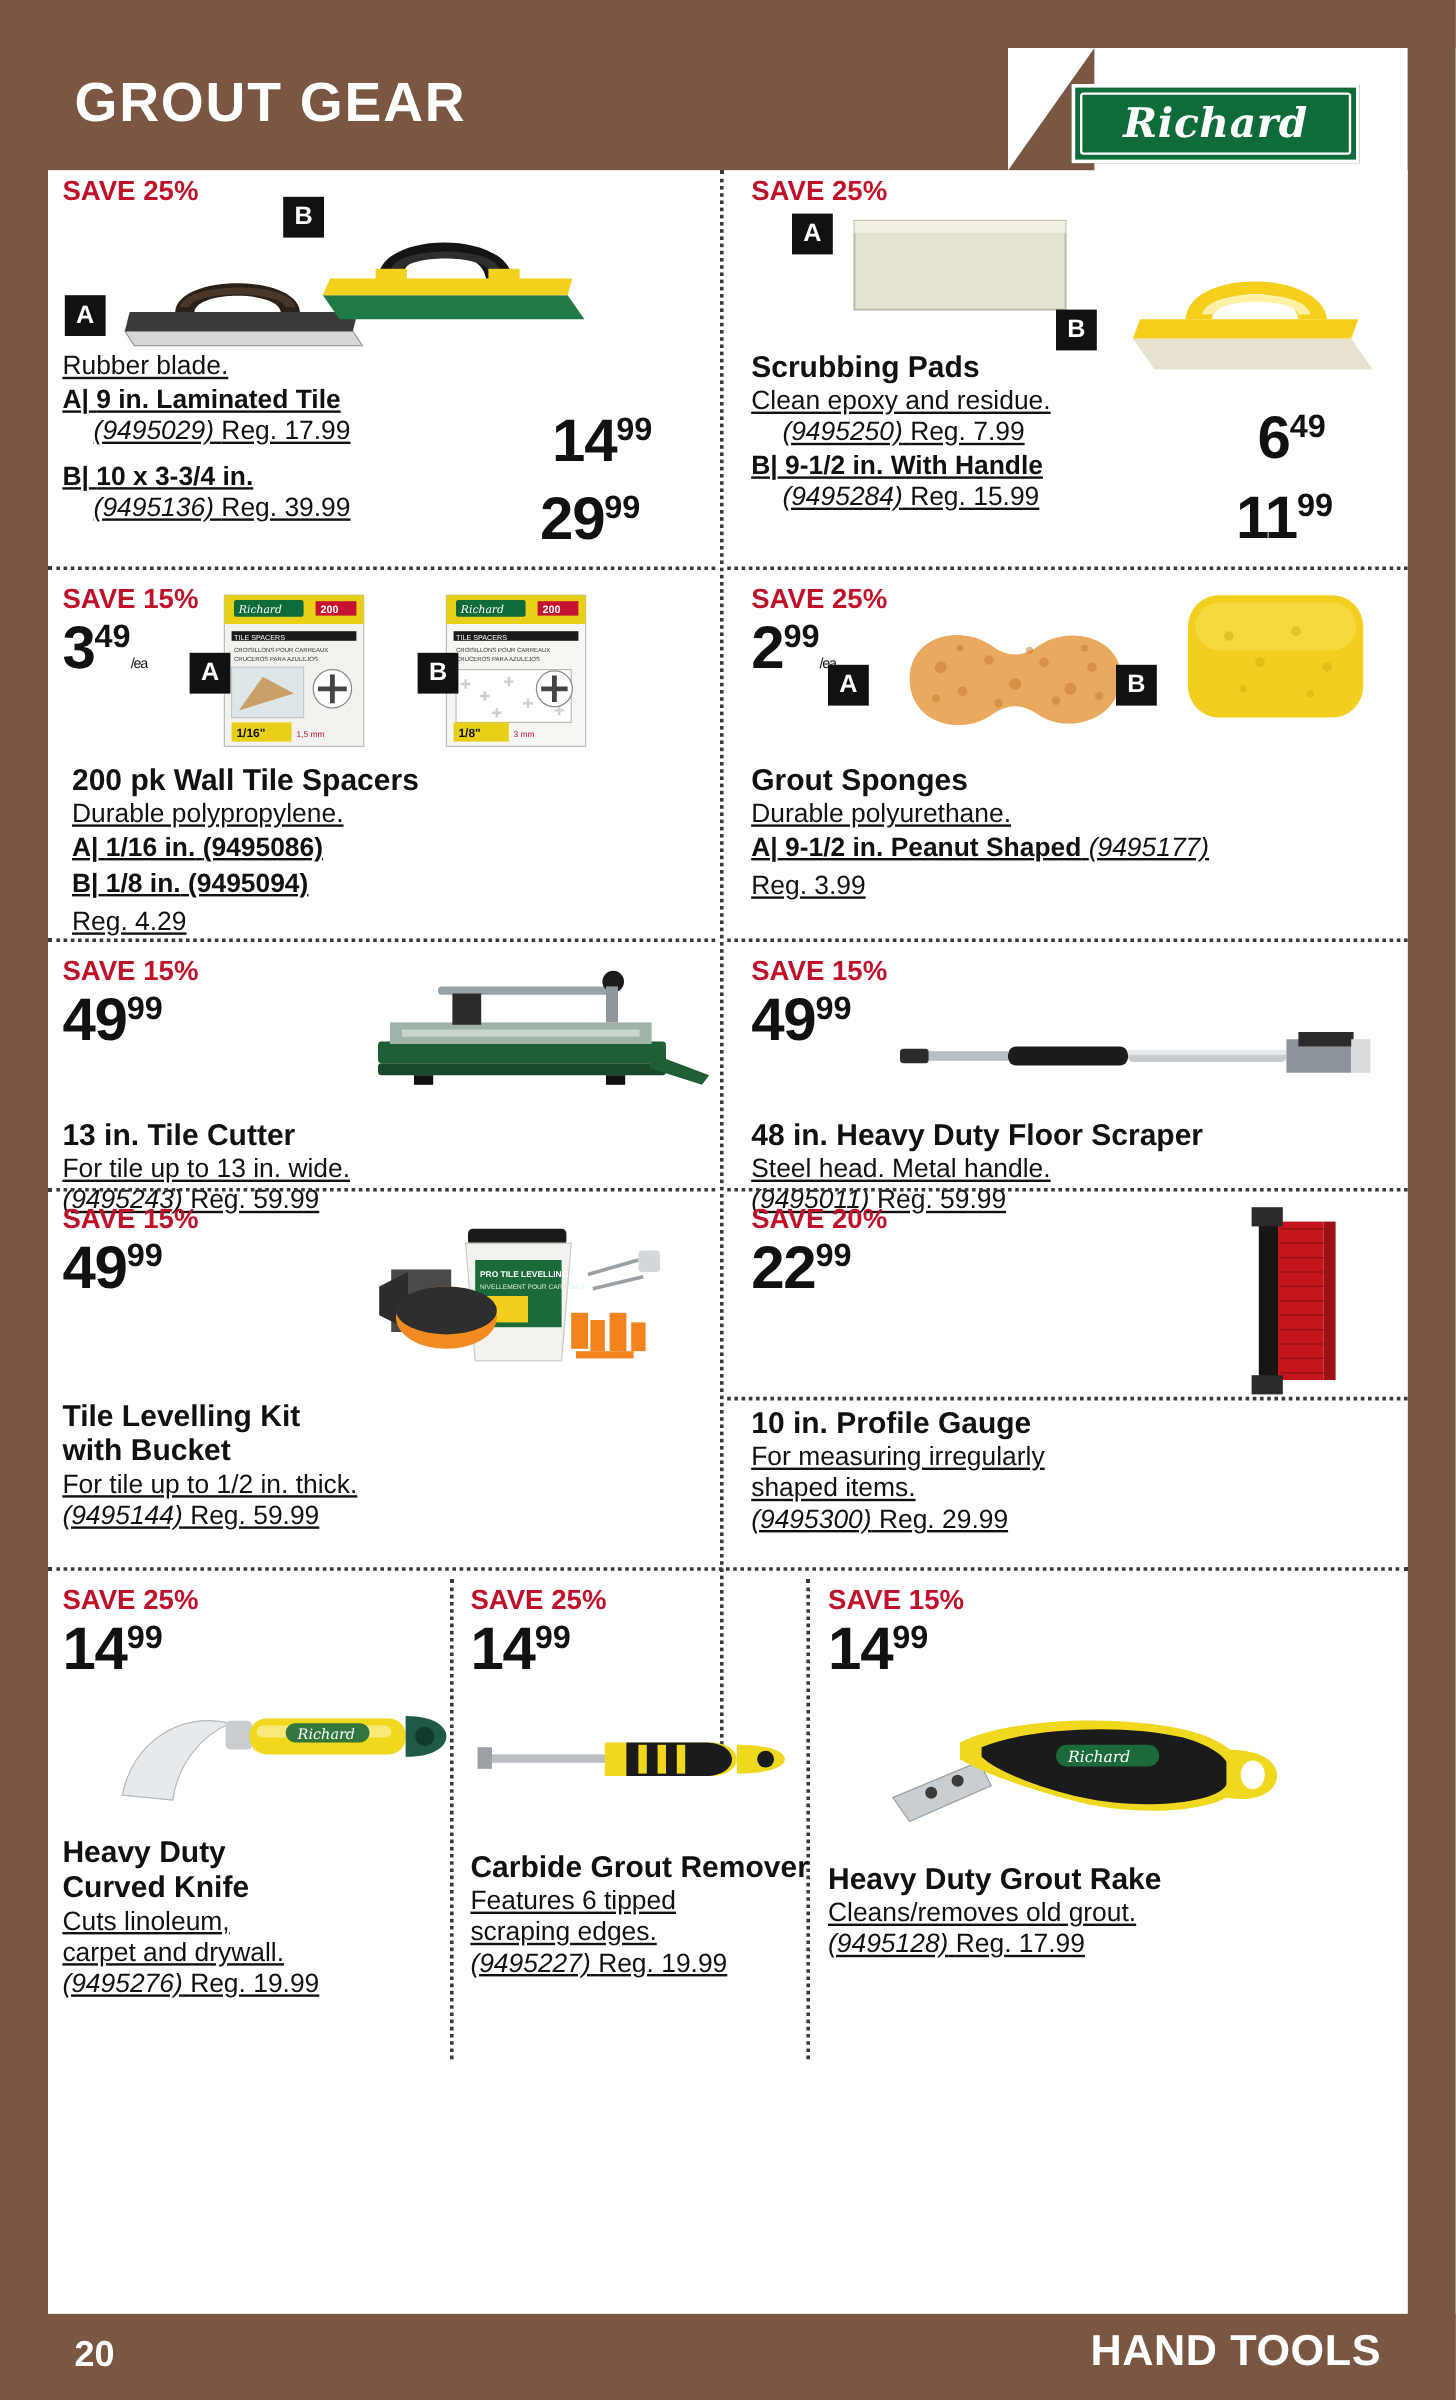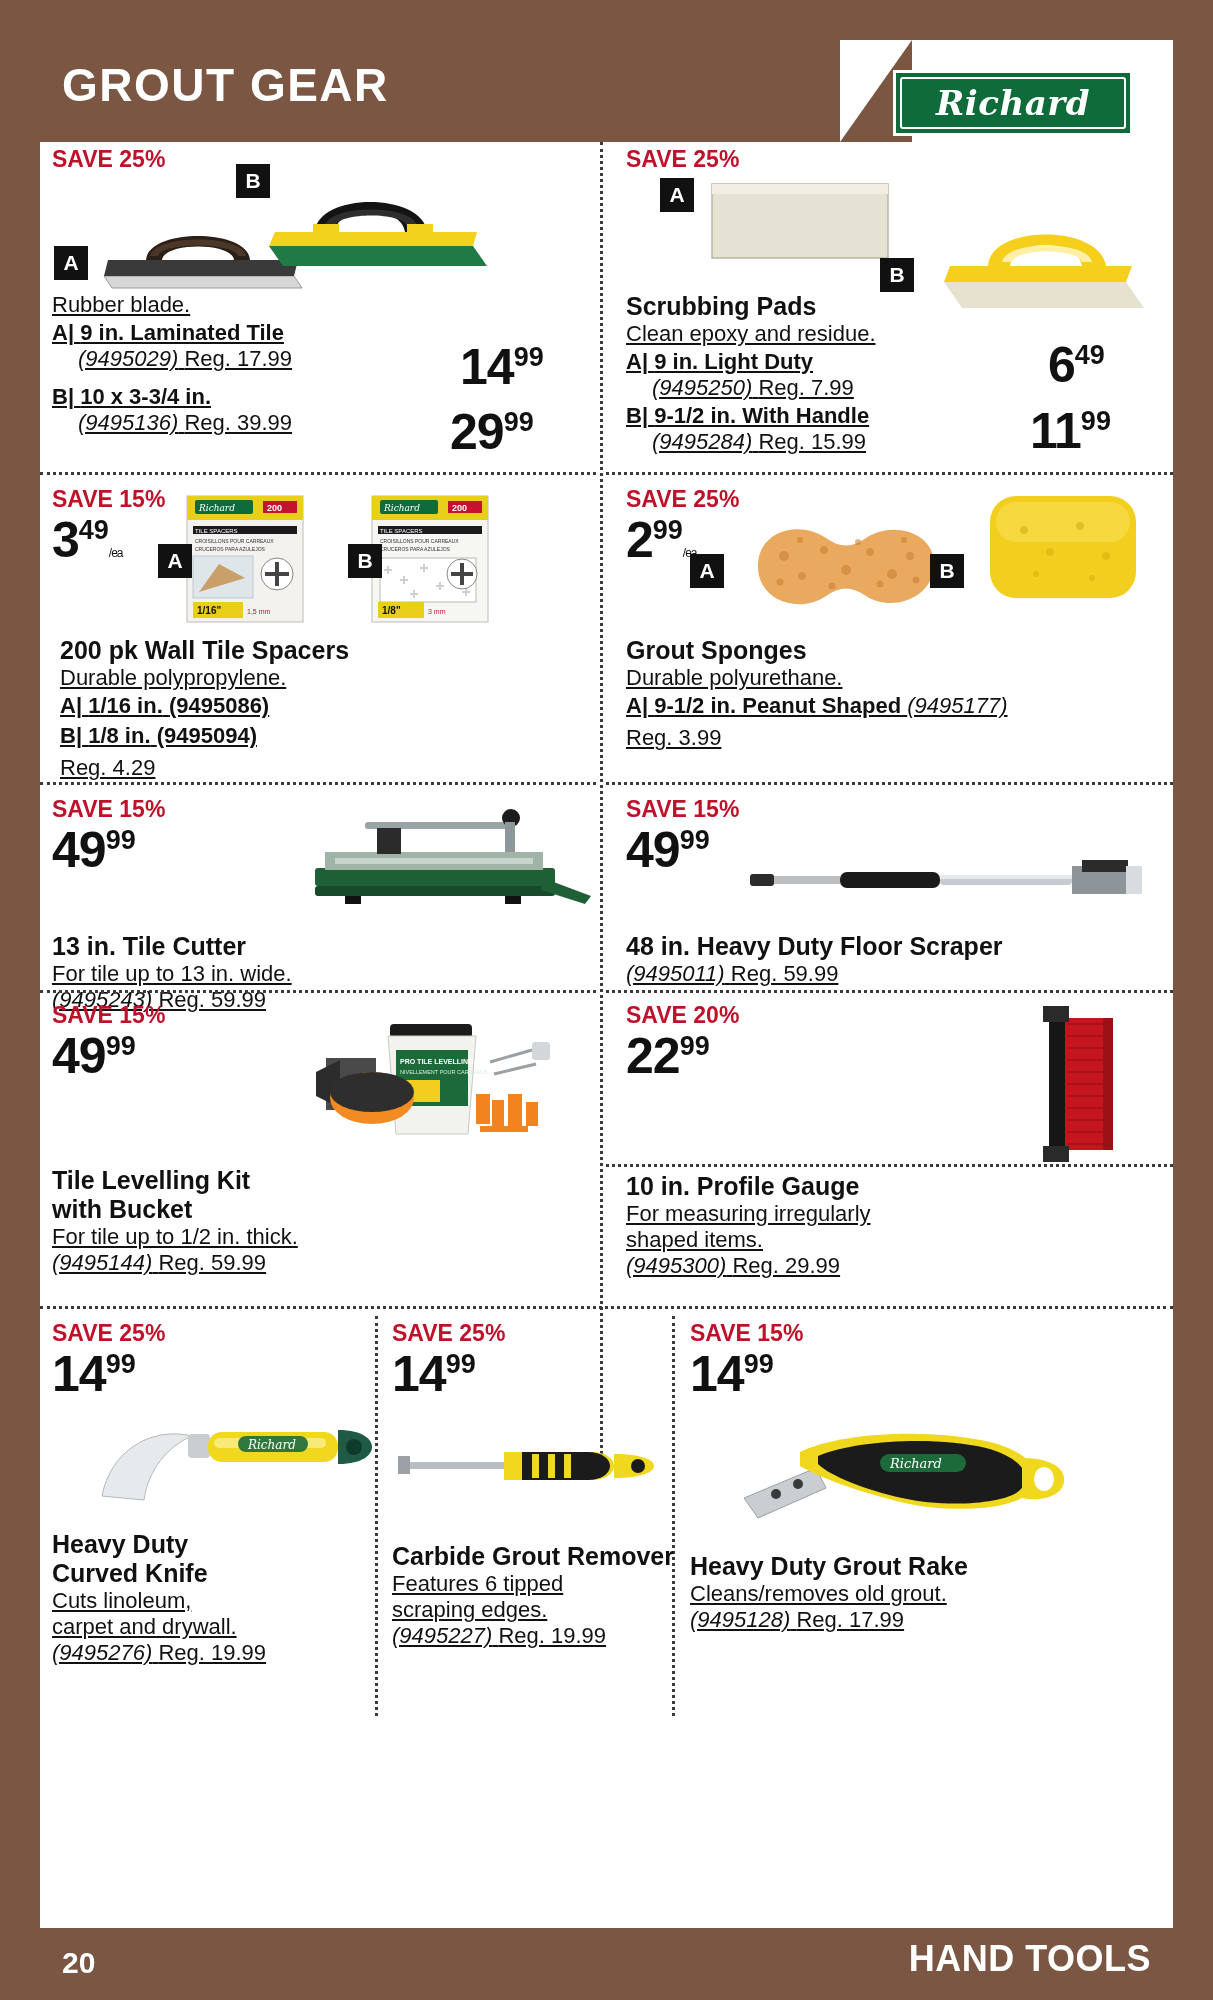--- a/index.html
+++ b/index.html
@@ -193,24 +193,20 @@
         <polygon points="20,54 202,54 196,70 14,70" fill="#f5cf1b"></polygon>
         <path d="M58,54 C60,12 170,12 176,54 L152,54 C148,26 84,26 80,54 Z" fill="#f5cf1b"></path>
         <path d="M72,50 C76,28 158,28 162,50 L152,50 C148,36 86,36 82,50 Z" fill="#fff0a6"></path>
       </svg>
     </div>
     <span class="badge" style="left:840px; top:116px;">B</span>
 
     <div class="abs" style="left:586px; top:150px; width:420px;">
       <div class="prodname">Scrubbing Pads</div>
       <div class="desc">Clean epoxy and residue.</div>
-      <div class="desc" style="margin-top:2px;">
-        <span class="bold">A|</span>
-        <span class="bold">9 in. Light Duty</span>
-      </div>
       <div class="desc" style="padding-left:26px;">
         <span class="ital">(9495250)</span>
         <span>Reg. 7.99</span>
       </div>
       <div class="desc" style="margin-top:2px;">
         <span class="bold">B|</span>
         <span class="bold">9-1/2 in. With Handle</span>
       </div>
       <div class="desc" style="padding-left:26px;">
         <span class="ital">(9495284)</span>
@@ -408,20 +404,21 @@
         <rect x="200" y="33" width="132" height="10" rx="4" fill="#c6cbcf"></rect>
         <rect x="200" y="33" width="132" height="4" fill="#e6eaec"></rect>
         <polygon points="332,24 386,24 386,52 332,52" fill="#8d949a"></polygon>
         <rect x="342" y="18" width="46" height="12" fill="#2b2b2b"></rect>
         <rect x="386" y="24" width="16" height="28" fill="#d7dce0"></rect>
       </svg>
     </div>
 
     <div class="abs" style="left:586px; top:790px; width:540px;">
       <div class="prodname">48 in. Heavy Duty Floor Scraper</div>
+      <div class="desc">Steel head. Metal handle.</div>
       <div class="desc">
         <span class="ital">(9495011)</span>
         <span>Reg. 59.99</span>
       </div>
     </div>
 
     <div class="hdiv" style="top:848px; width:556px;"></div>
     <div class="hdiv" style="top:848px; left:566px; width:567px;"></div>
 
     <div class="abs" style="left:12px; top:860px;">

